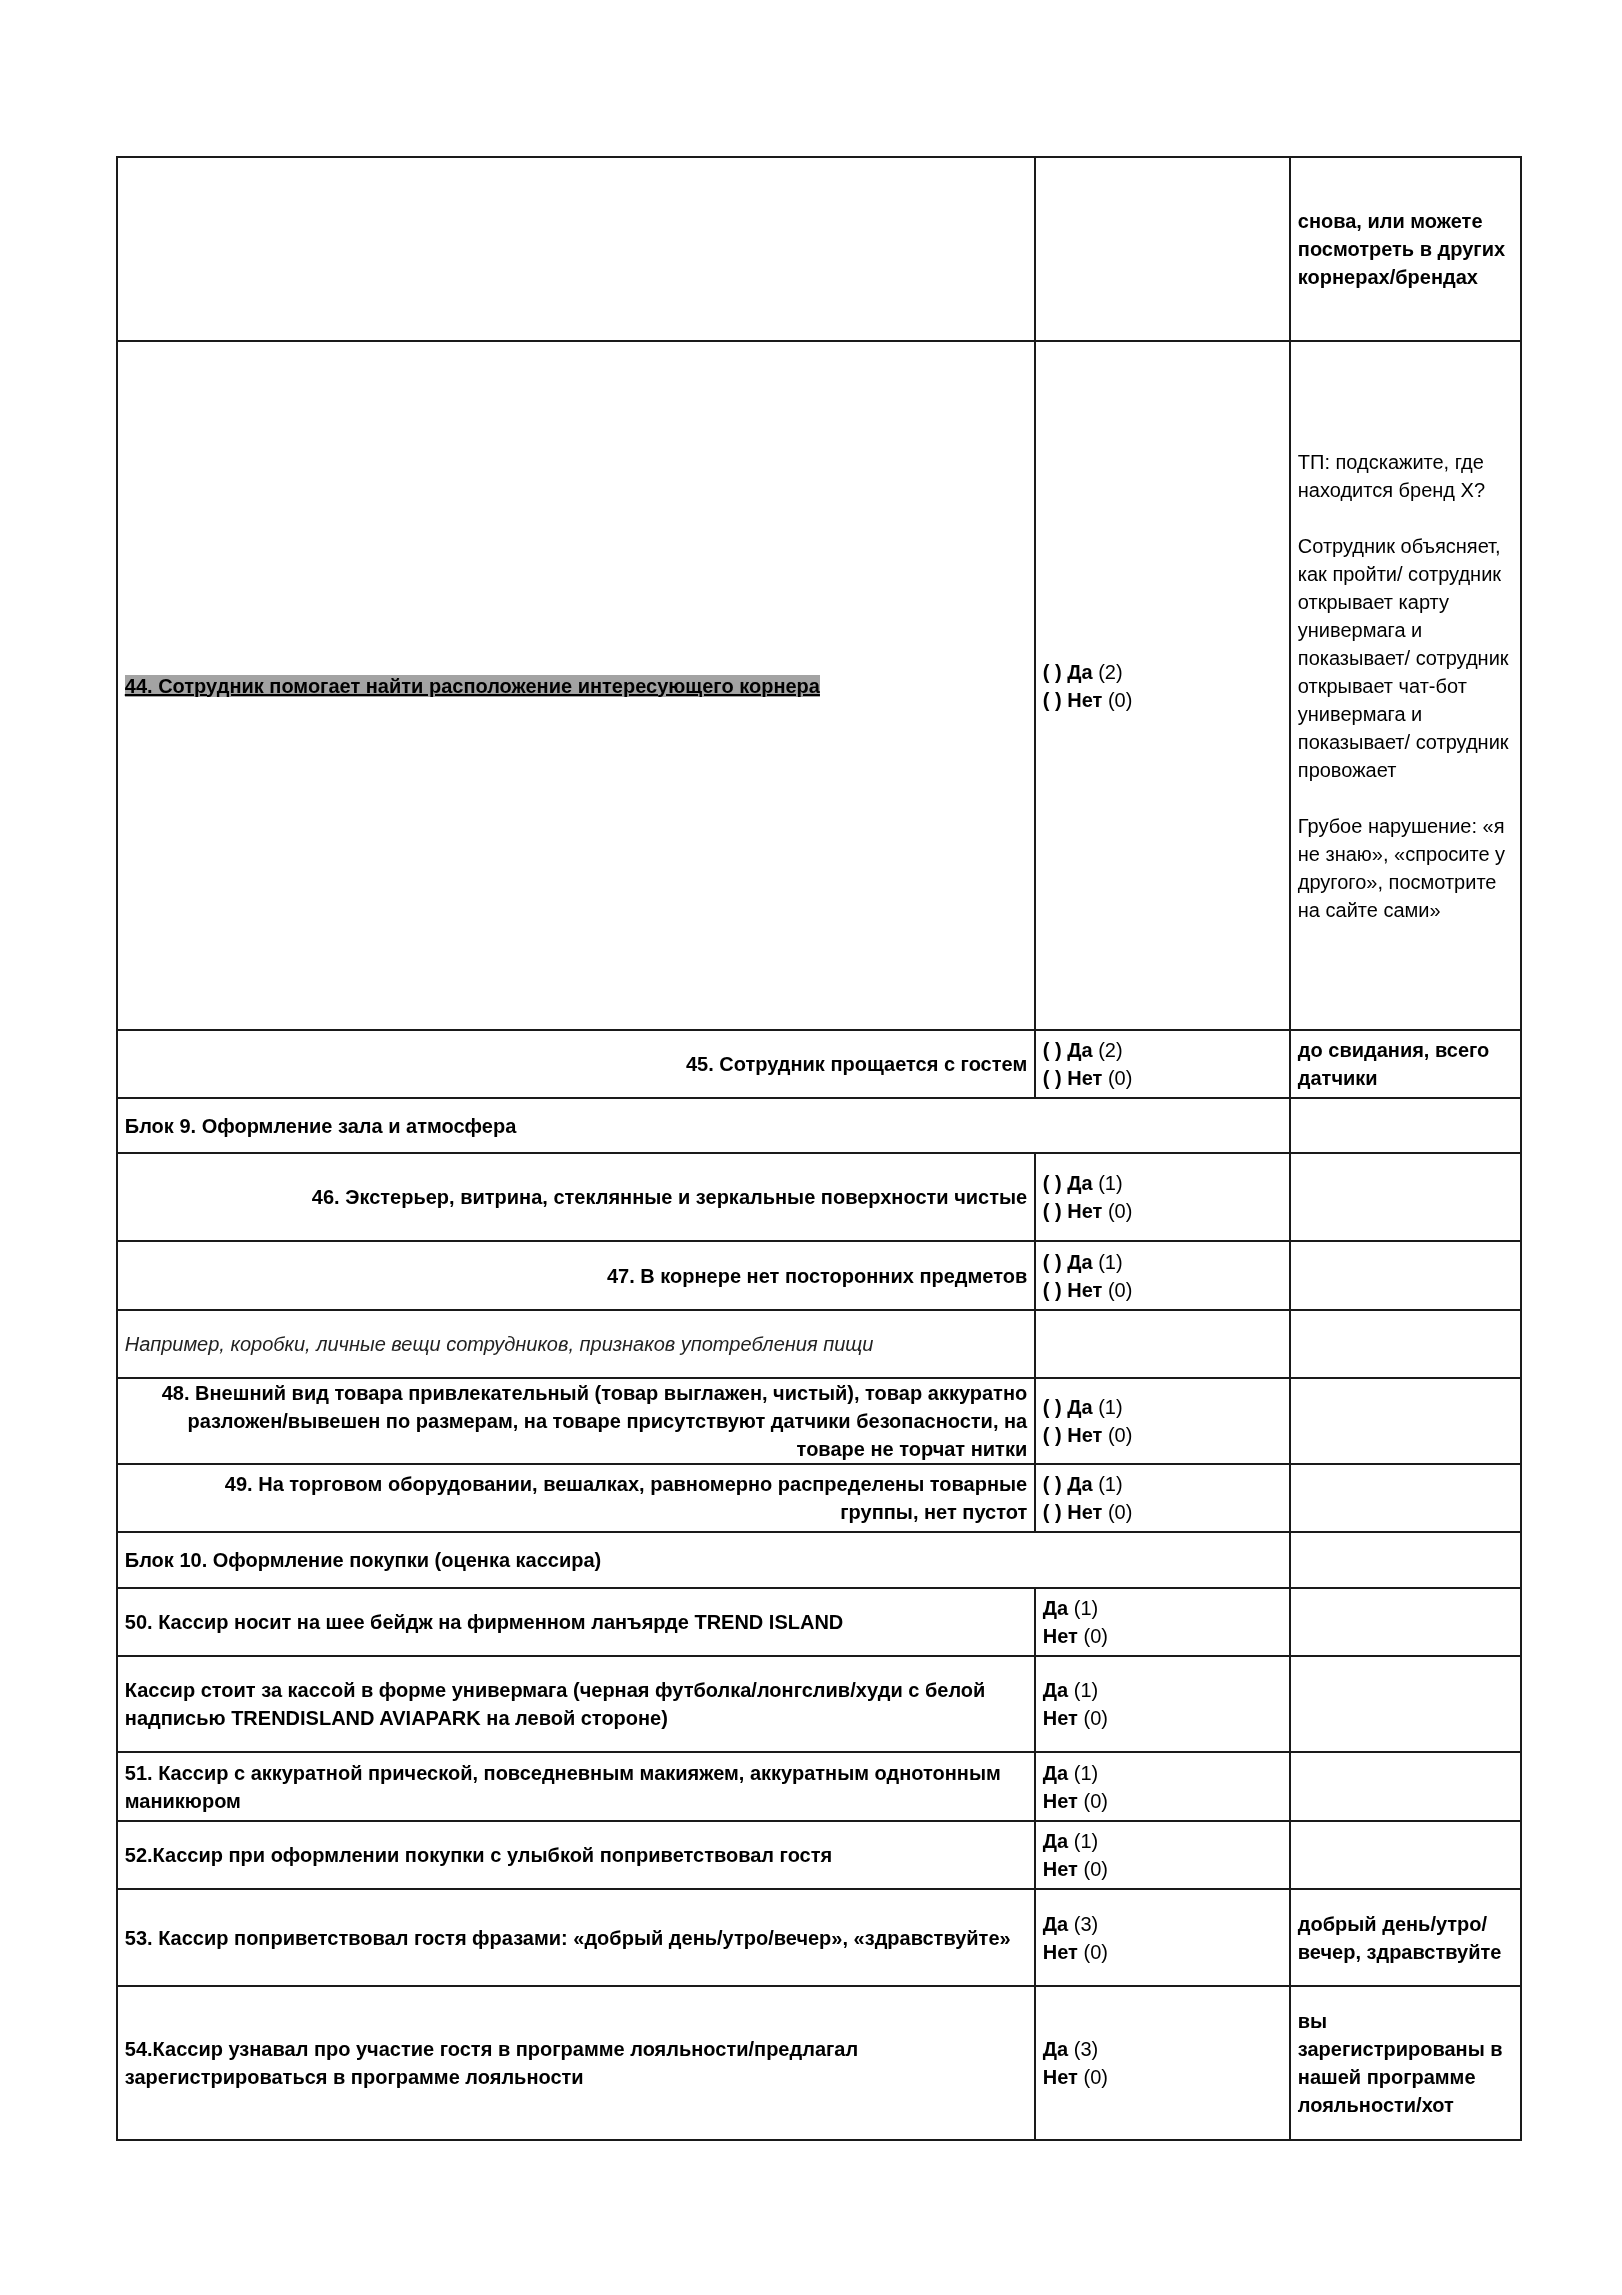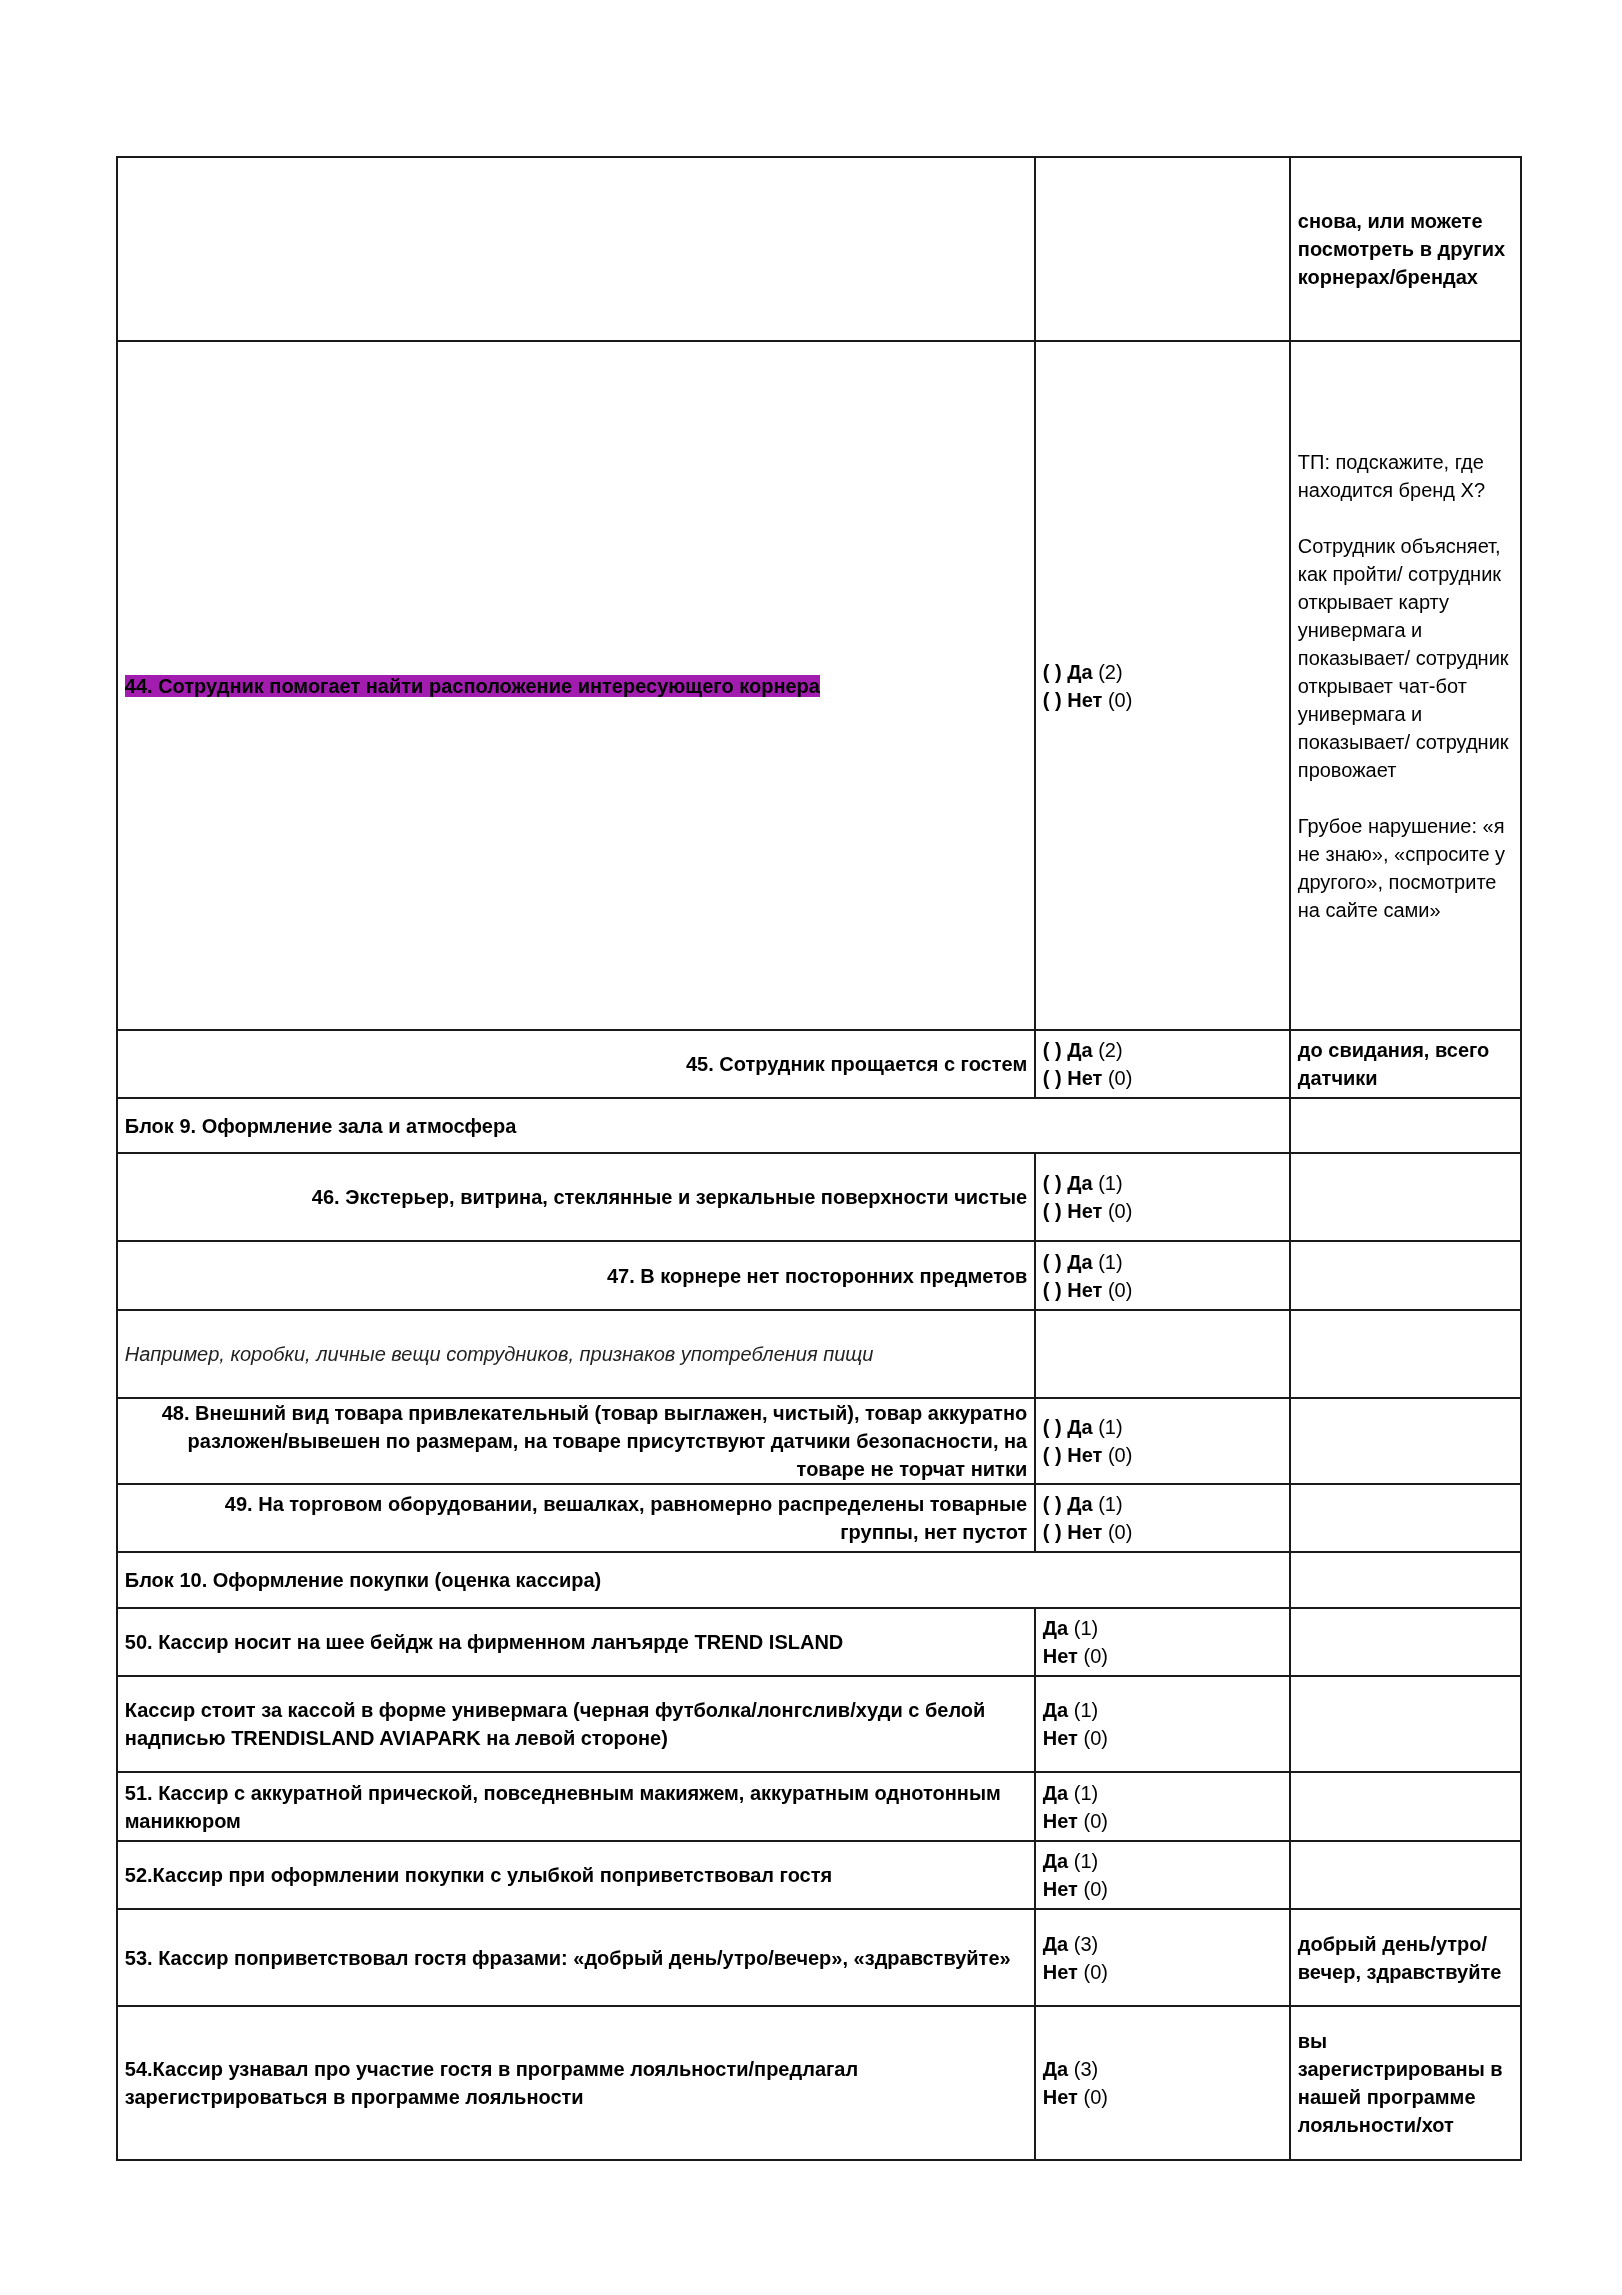--- a/index.html
+++ b/index.html
@@ -9,21 +9,21 @@
     border-collapse:collapse; table-layout:fixed;
   }
   table.form td {
     border:2.5px solid #1a1a1a; vertical-align:middle; padding:0 6.8px;
     font-size:20px; line-height:28px; word-wrap:break-word; overflow:hidden;
   }
   col.c1 { width:918px; } col.c2 { width:255px; } col.c3 { width:231px; }
   .q { font-weight:bold; }
   .q.inset { padding-left:24px;text-align:right; }
   .note { font-style:italic; color:#222; padding-left:24px; }
-  .hl { background:#a21caf; }
+  .hl { background:#a3a3a3;text-decoration:underline; }
   .hdr { font-weight:bold; font-size:30px; line-height:34px; padding-left:3.4px; }
   .opt b { font-weight:bold; }
   .opt span.pts { font-weight:normal; }
   td.c3 { vertical-align:top; padding-top:3.4px; }
   td.c3.bold { font-weight:bold; }
   td.c3.mid { vertical-align:middle; padding-top:0; }
   .blankline { height:28px; }
 </style>
 </head>
 <body>
@@ -82,21 +82,21 @@
 
     <tr style="height:69px">
       <td class="q inset">47. В корнере нет посторонних предметов</td>
       <td class="opt">
         <div><b>( )</b> <b>Да</b> <span class="pts">(1)</span></div>
         <div><b>( )</b> <b>Нет</b> <span class="pts">(0)</span></div>
       </td>
       <td></td>
     </tr>
 
-    <tr style="height:88px">
+    <tr style="height:68px">
       <td class="note">Например, коробки, личные вещи сотрудников, признаков употребления пищи</td>
       <td></td>
       <td></td>
     </tr>
 
     <tr style="height:70px">
       <td class="q inset">48. Внешний вид товара привлекательный (товар выглажен, чистый), товар аккуратно разложен/вывешен по размерам, на товаре присутствуют датчики безопасности, на товаре не торчат нитки</td>
       <td class="opt">
         <div><b>( )</b> <b>Да</b> <span class="pts">(1)</span></div>
         <div><b>( )</b> <b>Нет</b> <span class="pts">(0)</span></div>

